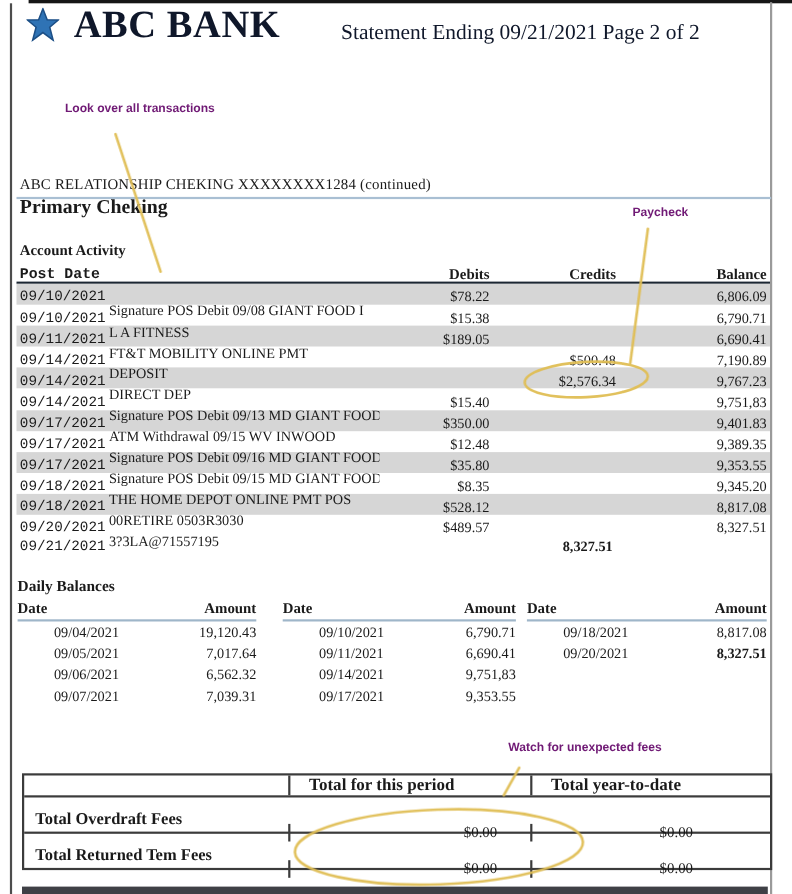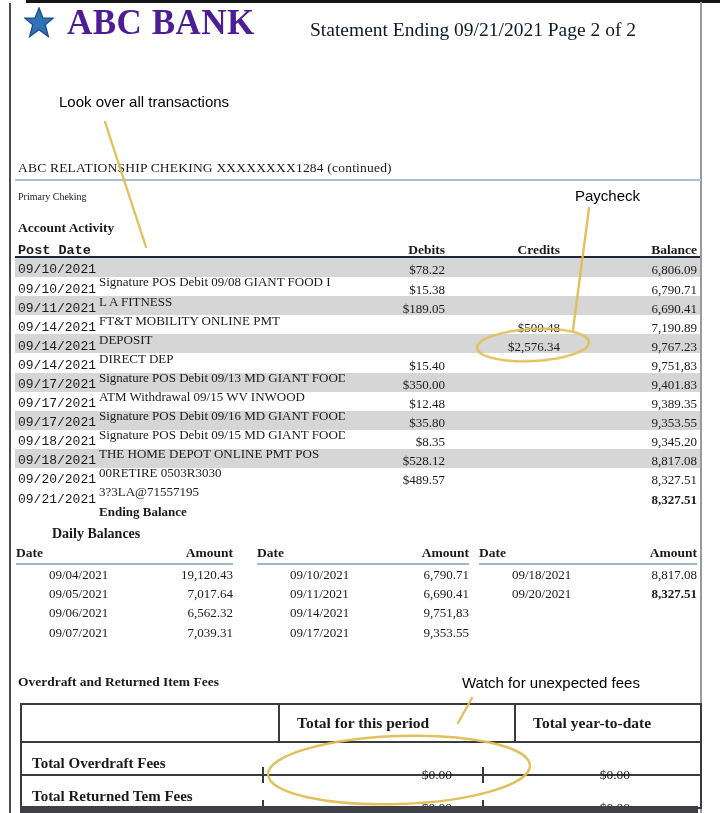--- a/index.html
+++ b/index.html
@@ -7,65 +7,65 @@
     position:relative;width:720px;height:813px;background:#ffffff;
     font-family:"Liberation Serif", serif;color:#1a1a1a;overflow:hidden;
   }
   
   .top-rule{position:absolute;left:26px;top:0;width:694px;height:3px;background:#161616;}
   .edge-left{position:absolute;left:9px;top:3px;bottom:0;width:2px;background:#4d4d4d;}
   .edge-right{position:absolute;left:700px;top:2px;bottom:0;width:2px;background:#9a9a9a;}
 
   
   .brand{position:absolute;left:24px;top:5px;display:flex;align-items:center;gap:13px;}
-  .bank-name{font-size:35px;font-weight:bold;color:#4c1d95;letter-spacing:0.5px;line-height:1;}
+  .bank-name{font-size:35px;font-weight:bold;color:#0f172a;letter-spacing:0.5px;line-height:1;}
   .stmt-line{position:absolute;left:310px;top:19px;font-size:19.5px;color:#0f172a;}
 
   
-  .ann{position:absolute;font-family:"Liberation Sans", sans-serif;font-weight:normal;
-       font-size:15px;color:#000000;white-space:nowrap;}
+  .ann{position:absolute;font-family:"Liberation Sans", sans-serif;font-weight:bold;
+       font-size:11px;color:#701a75;white-space:nowrap;}
   .ann-look{left:59px;top:93px;}
   .ann-paycheck{left:575px;top:187px;}
   .ann-watch{left:462px;top:674px;}
 
   
   .acct-title{position:absolute;left:18px;top:160px;font-size:13.5px;letter-spacing:0.2px;}
   .rule-blue{position:absolute;left:15px;top:179px;width:686px;height:2px;background:#a9bfd3;}
-  .acct-sub{position:absolute;left:18px;top:191px;font-size:10px;font-weight:normal;}
+  .acct-sub{position:absolute;left:18px;top:178px;font-size:18px;font-weight:bold;}
 
   
   .activity{position:absolute;left:15px;top:220px;width:685px;}
   .activity-heading{font-size:13.5px;font-weight:bold;padding-left:3px;}
   .grid-row{display:grid;grid-template-columns:82px 248px 100px 115px 140px;align-items:center;}
   .activity-header{height:18px;font-size:13.5px;font-weight:bold;border-bottom:2.5px solid #1c2733;margin-top:2px;}
   .activity-row{height:19.1px;font-size:13px;line-height:19.1px;}
   .activity-row.shaded{background:#d6d6d6;}
   .c-date{padding-left:3px;font-family:Liberation Mono, monospace;}
   .c-desc{padding-left:2px;white-space:nowrap;overflow:hidden;margin-top:24px;}
   .c-debit,.c-credit,.c-balance{text-align:right;}
   .c-balance{padding-right:3px;}
   .bold-row .c-desc,.bold-row .c-balance{font-weight:bold;}
 
   
   .daily{position:absolute;left:16px;top:526px;width:681px;}
-  .daily-heading{font-size:14px;font-weight:bold;margin-left:36px;}
+  .daily-heading{font-size:14px;font-weight:bold;}
   .db-groups{display:flex;margin-top:3px;}
   .db-group{width:217px;margin-right:24px;}
   .db-group:nth-child(2){width:212px;margin-right:10px;}
   .db-group:nth-child(3){width:218px;margin-right:0;}
   .db-head{display:flex;justify-content:space-between;font-size:13.5px;font-weight:bold;
            border-bottom:2px solid #9fb6c9;height:18px;}
   .db-row{display:flex;justify-content:space-between;font-size:13px;line-height:19.2px;margin-left:33px;}
   .db-row.bold-amt .db-amount{font-weight:bold;}
 
   
   .fees-heading{position:absolute;left:18px;top:674px;font-size:13.5px;font-weight:bold;}
   .fee-table{position:absolute;left:20px;top:703px;width:678px;border:2px solid #3b3b3b;}
   .fee-grid{display:grid;grid-template-columns:240px 220px 218px;}
-  .fee-head{height:36px;gap:16px;}
+  .fee-head{height:18px;}
   .fee-head .fee-cell{font-size:15.5px;font-weight:bold;display:flex;align-items:center;padding-left:17px;}
   .fee-cell{border-left:2px solid #3b3b3b;}
   .fee-cell:first-child{border-left:none;}
   .fee-row{height:31px;border-top:2px solid #3b3b3b;}
   .fee-label{font-size:15px;font-weight:bold;display:flex;align-items:center;padding-left:10px;border-radius:10px;}
   .fee-val{font-size:13.5px;display:flex;align-items:center;justify-content:flex-end;margin-top:24px;}
   .fee-val.period{padding-right:30px;}
   .fee-val.ytd{padding-right:70px;}
   .dark-bar{position:absolute;left:20px;top:806px;width:678px;height:7px;background:#3F4046;}
 
@@ -186,21 +186,20 @@
     </div>
         <div class="grid-row activity-row">
       <span class="c-date">09/20/2021</span>
       <span class="c-desc">3?3LA@71557195</span>
       <span class="c-debit">$489.57</span>
       <span class="c-credit"></span>
       <span class="c-balance">8,327.51</span>
     </div>
         <div class="grid-row activity-row bold-row">
       <span class="c-date">09/21/2021</span>
-      <span class="c-desc">Ending Balance</span>
       <span class="c-debit"></span>
       <span class="c-credit"></span>
       <span class="c-balance">8,327.51</span>
     </div>
       </div>
   </div>
 
   <div class="daily">
     <div class="daily-heading">Daily Balances</div>
     <div class="db-groups" id="db-groups">
@@ -264,21 +263,20 @@
     </div>
             <div class="db-row bold-amt">
       <span class="db-date">09/20/2021</span>
       <span class="db-amount">8,327.51</span>
     </div>
           </div>
     </div>
       </div>
   </div>
 
-  <div class="fees-heading">Overdraft and Returned Item Fees</div>
   <div class="fee-table">
     <div class="fee-grid fee-head">
       <div class="fee-cell"></div>
       <div class="fee-cell">Total for this period</div>
       <div class="fee-cell">Total year-to-date</div>
     </div>
     <div id="fee-rows">
         <div class="fee-grid fee-row">
       <div class="fee-cell fee-label">Total Overdraft Fees</div>
       <div class="fee-cell fee-val period">$0.00</div>

